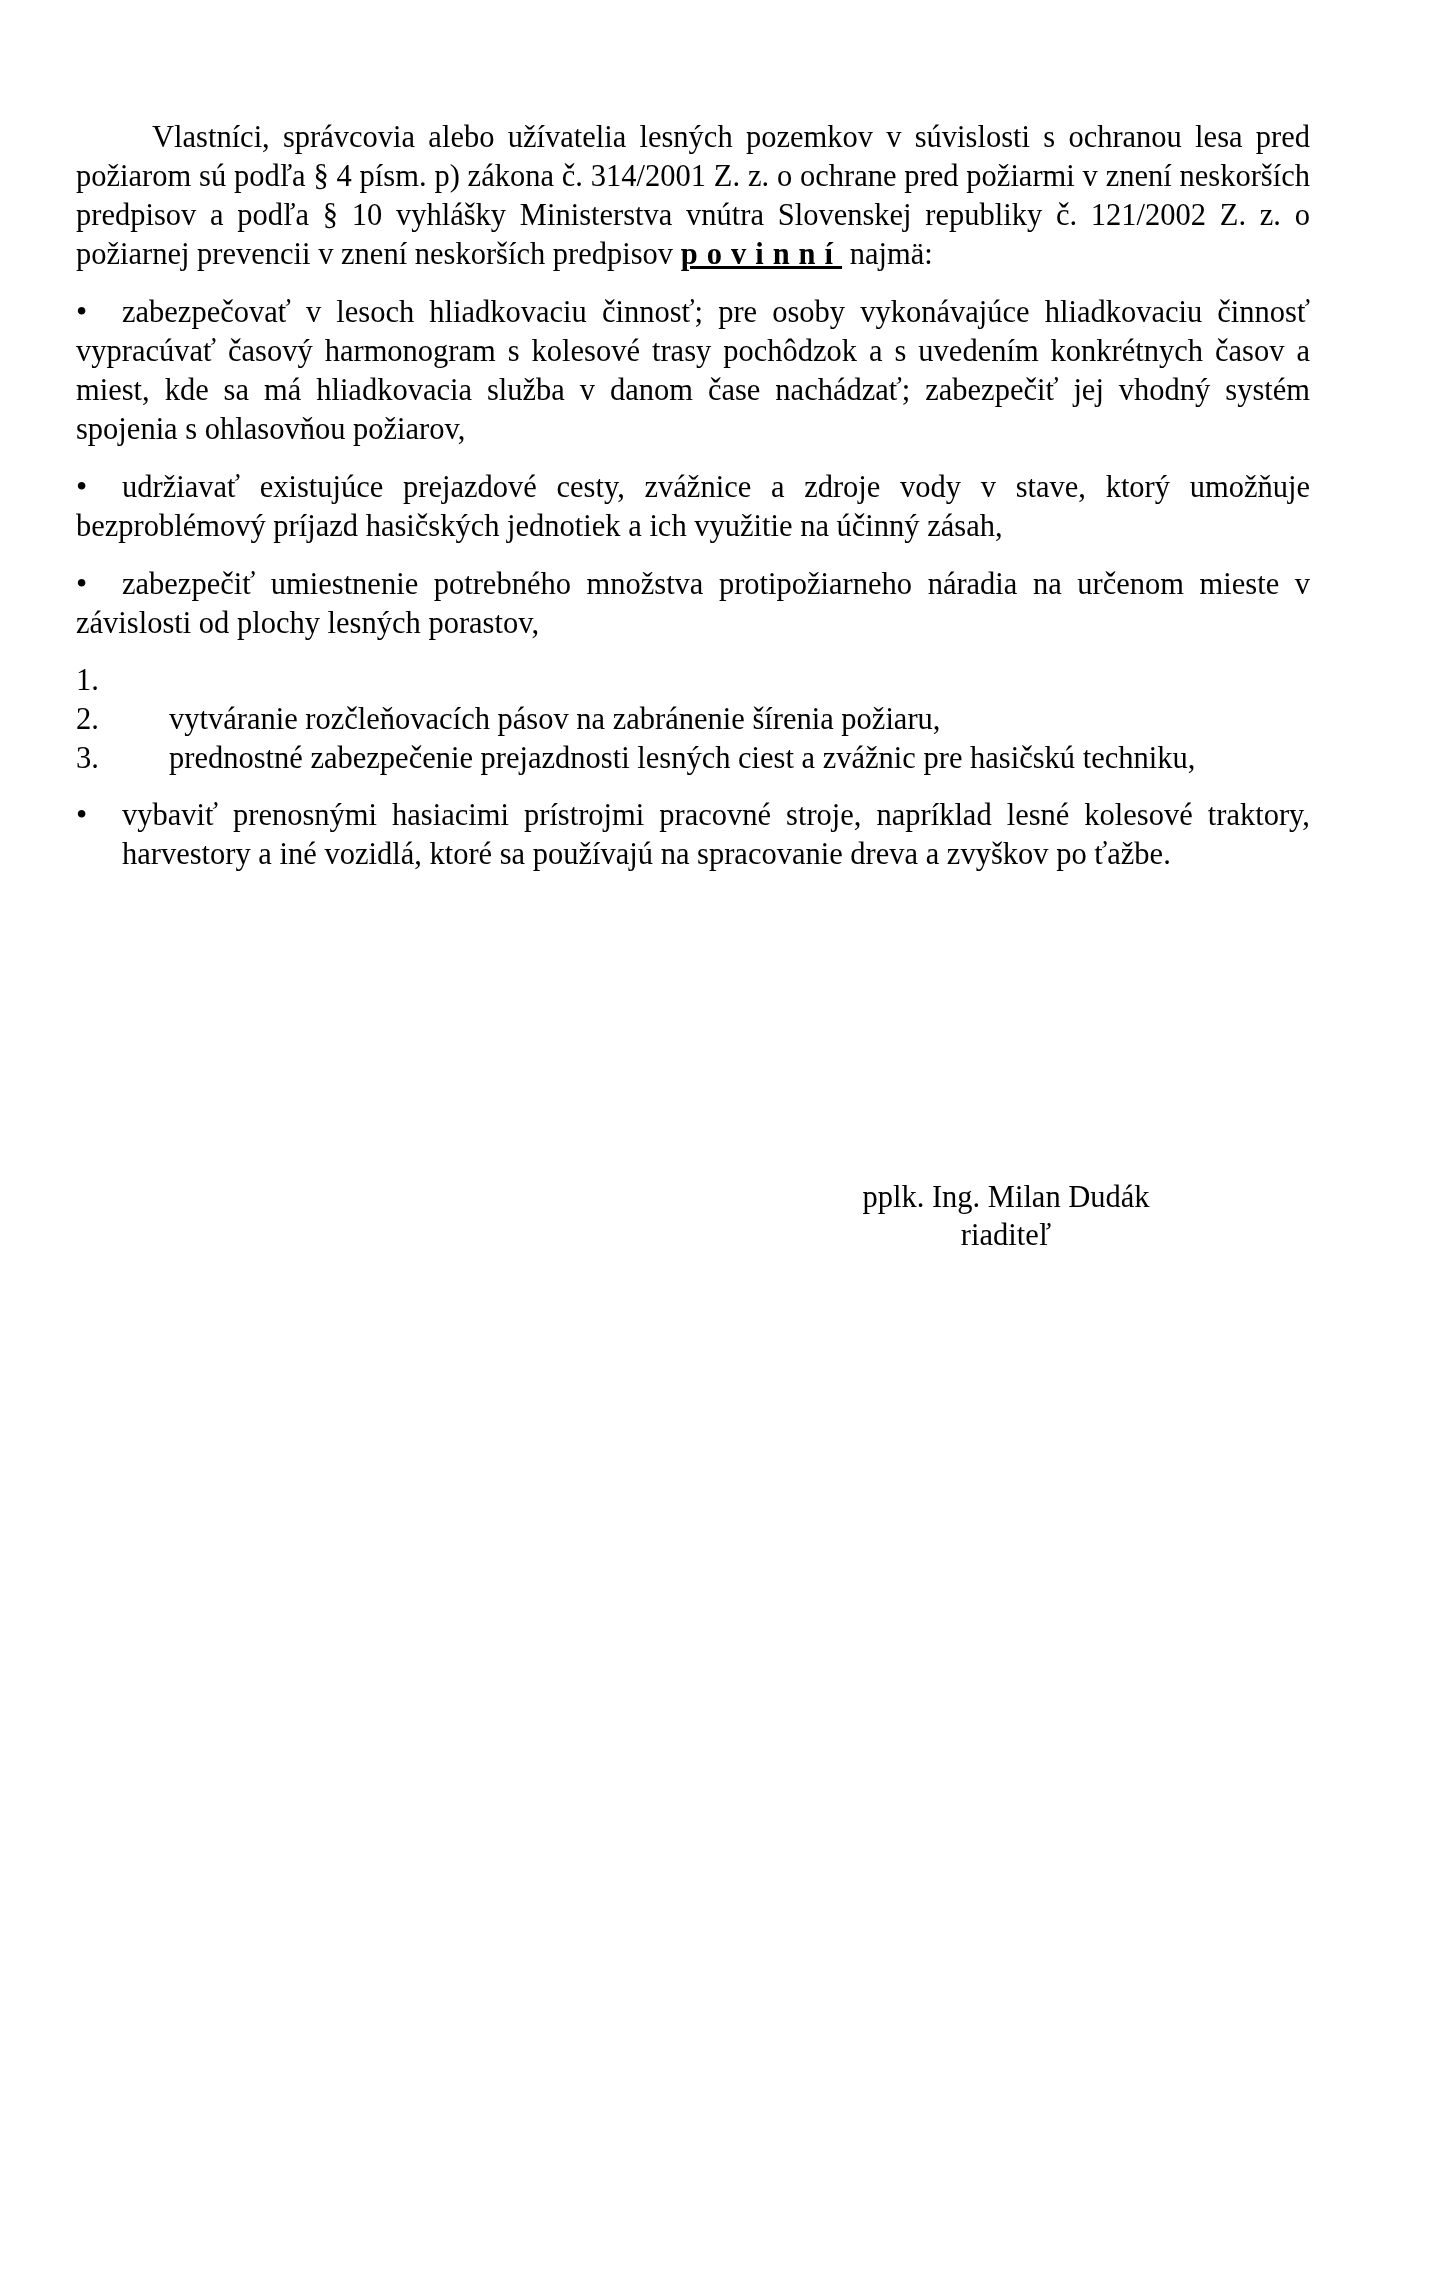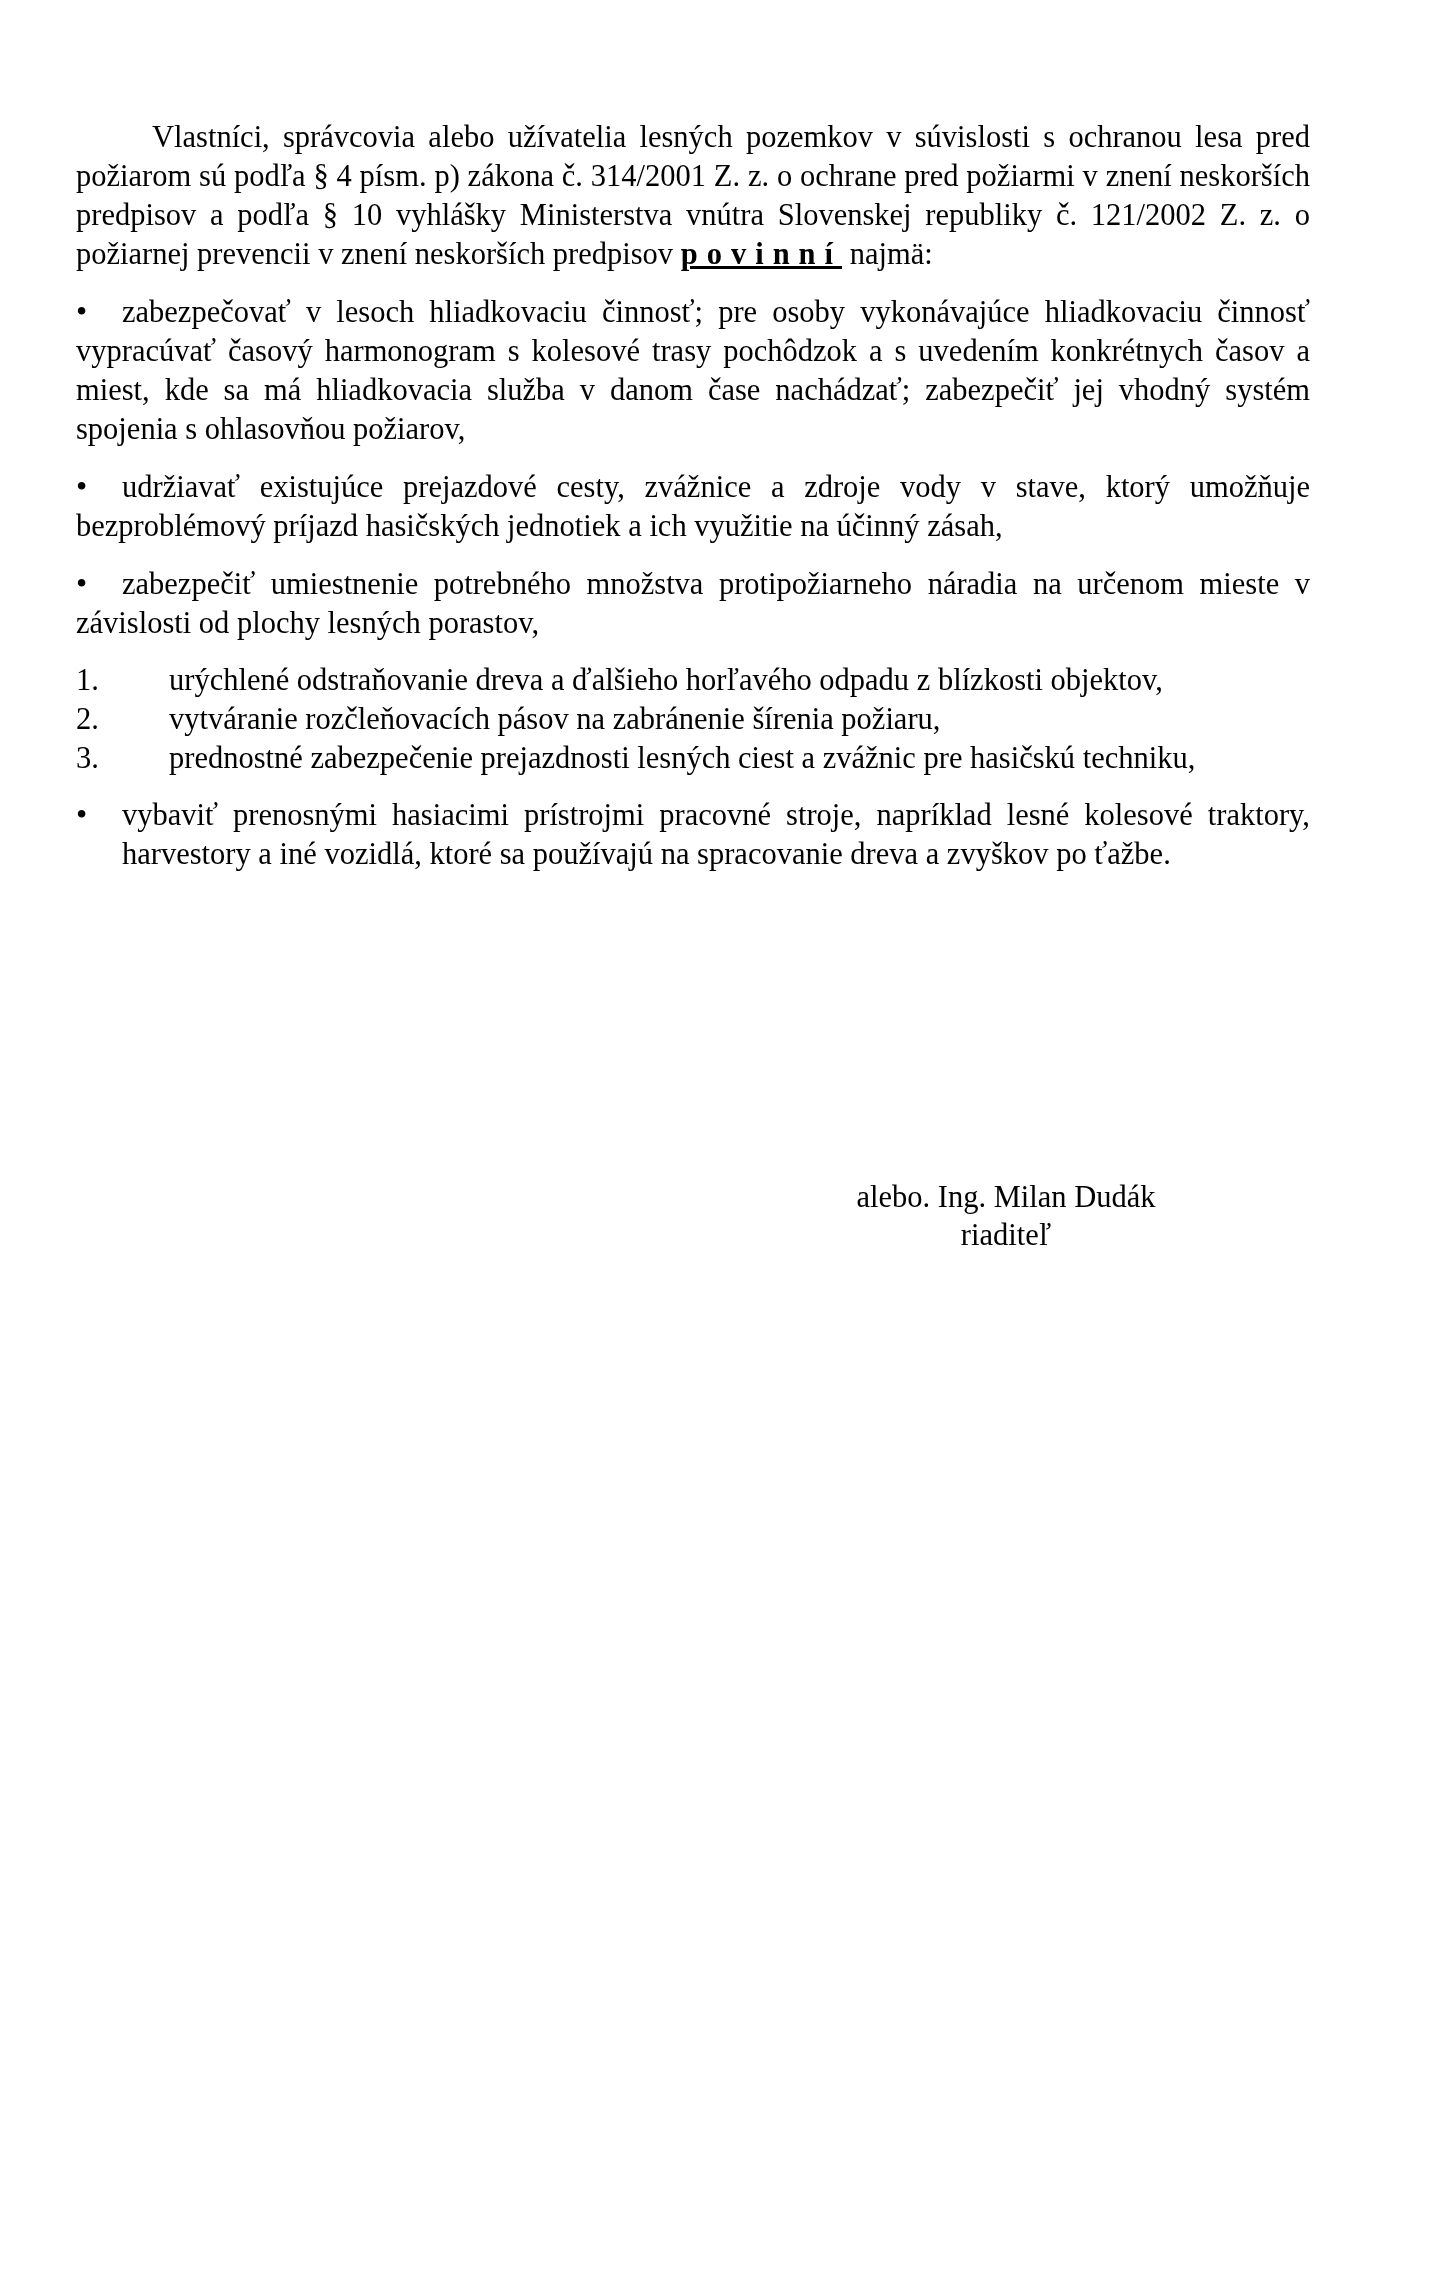--- a/index.html
+++ b/index.html
@@ -33,34 +33,33 @@
   </div>
   <div class="bullet-item">
     <p><span class="dot"></span><span>udržiavať existujúce prejazdové cesty, zvážnice a zdroje vody v stave, ktorý umožňuje bezproblémový príjazd hasičských jednotiek a ich využitie na účinný zásah,</span></p>
   </div>
   <div class="bullet-item">
     <p><span class="dot"></span><span>zabezpečiť umiestnenie potrebného množstva protipožiarneho náradia na určenom mieste v závislosti od plochy lesných porastov,</span></p>
   </div>
   <div class="bullet-item">
     <div class="sub">
         <span class="num">1.</span>
-        <span>urýchlené odstraňovanie dreva a ďalšieho horľavého odpadu z blízkosti objektov,</span>
       </div>
     <div class="sub">
         <span class="num">2.</span>
         <span>vytváranie rozčleňovacích pásov na zabránenie šírenia požiaru,</span>
       </div>
     <div class="sub">
         <span class="num">3.</span>
         <span>prednostné zabezpečenie prejazdnosti lesných ciest a zvážnic pre hasičskú techniku,</span>
       </div>
   </div>
 
   <div class="last-bullet">
     <span class="dot"></span>
     <p>vybaviť prenosnými hasiacimi prístrojmi pracovné stroje, napríklad lesné kolesové traktory, harvestory a iné vozidlá, ktoré sa používajú na spracovanie dreva a zvyškov po ťažbe.</p>
   </div>
 </div>
 
 <div class="signature">
-  <div>alebo. Ing. Milan Dudák</div>
+  <div>pplk. Ing. Milan Dudák</div>
   <div>riaditeľ</div>
 </div>
 
 </body></html>

